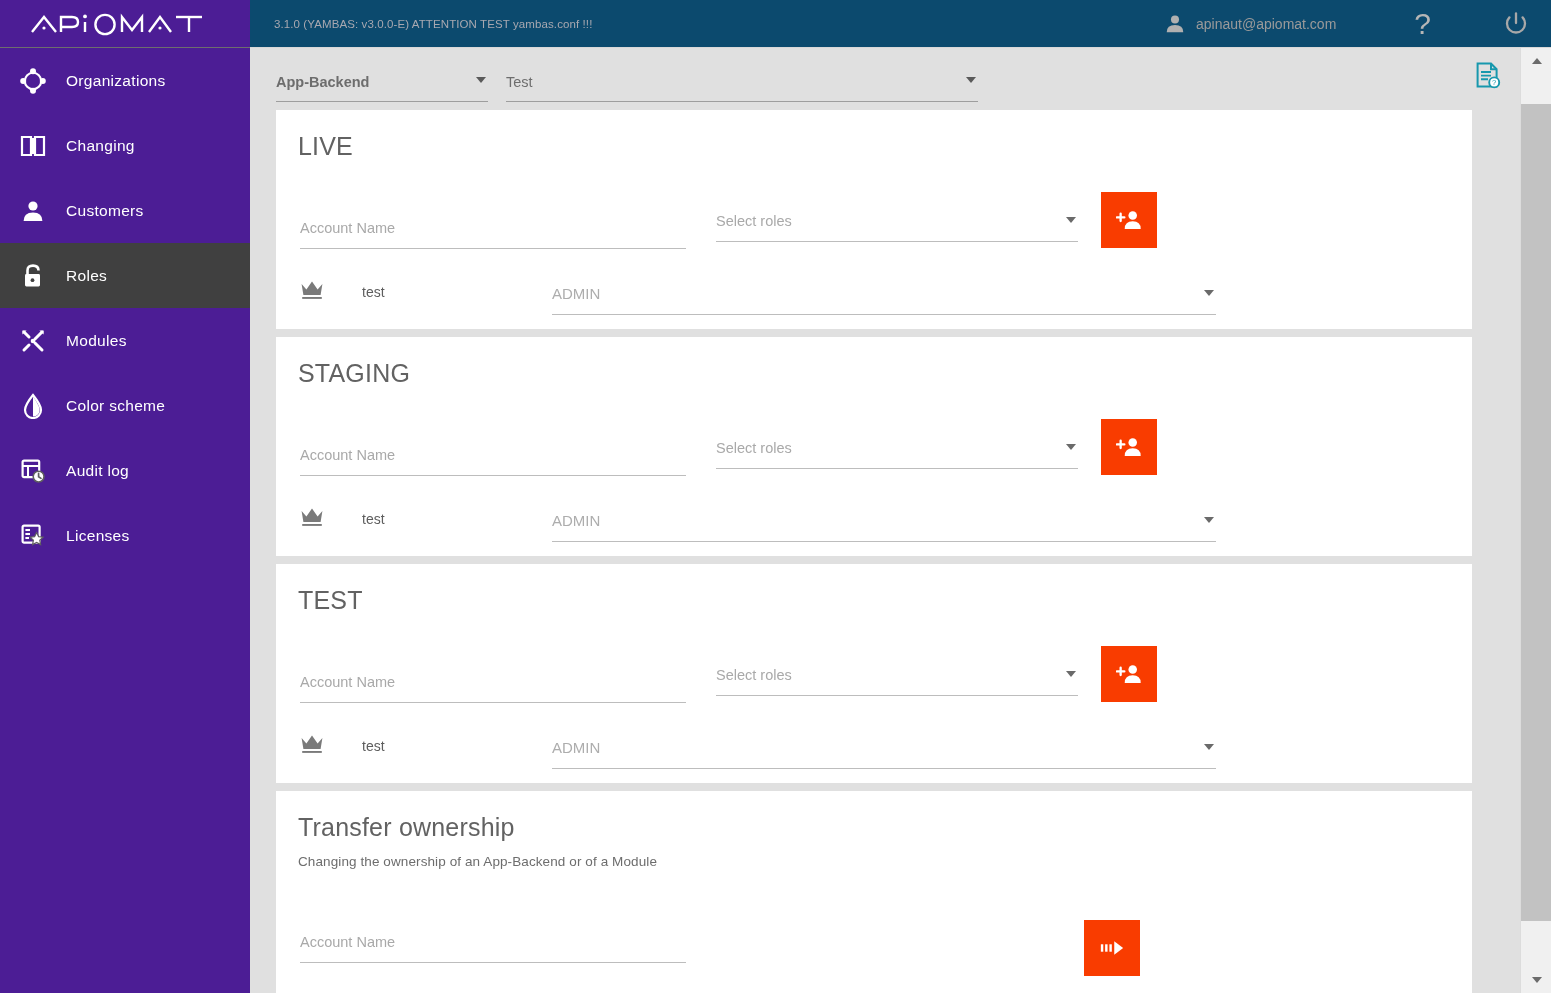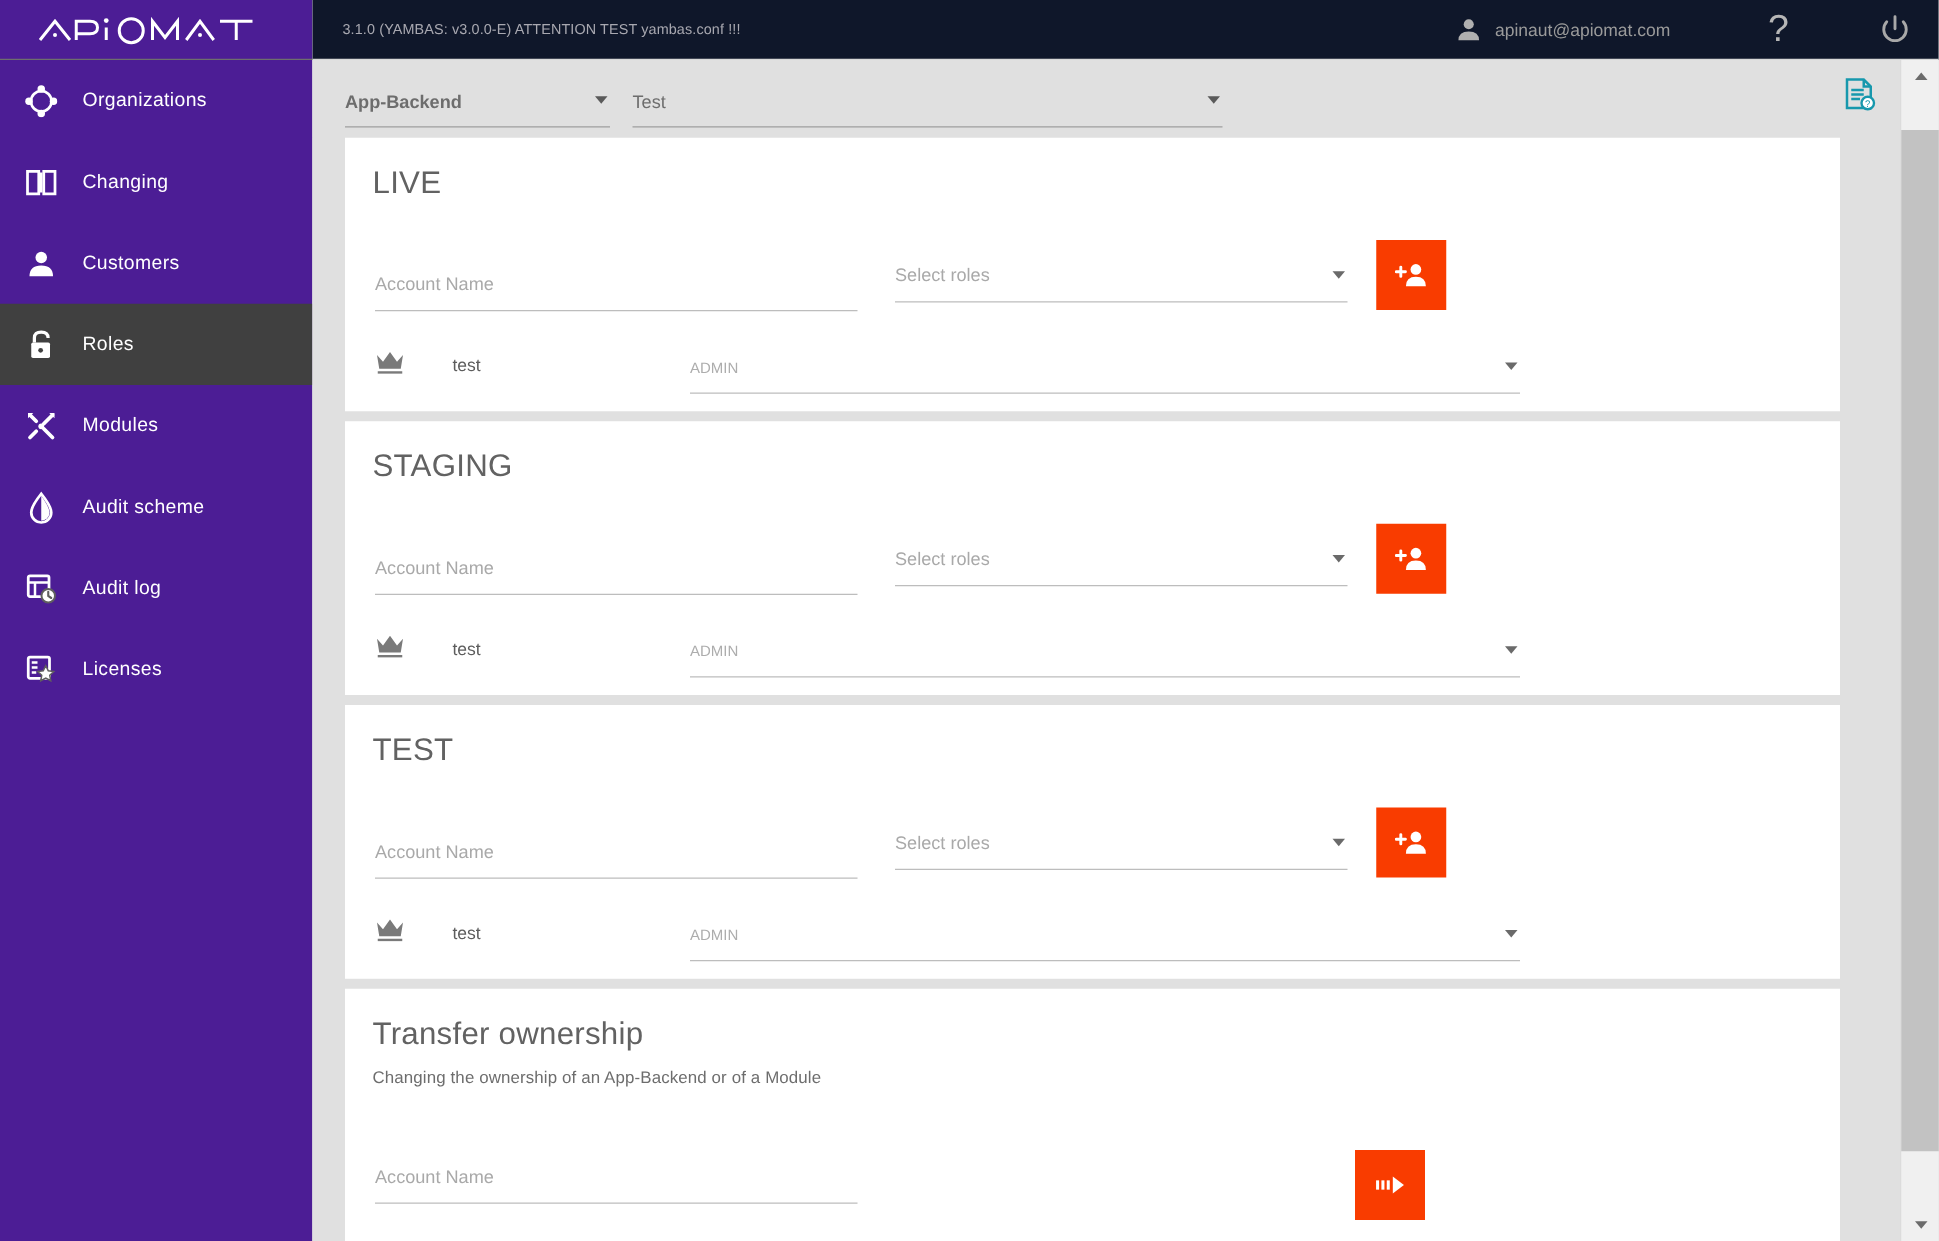--- a/index.html
+++ b/index.html
@@ -36,21 +36,21 @@
   .nav-icon svg { display: block; }
   .nav-label {
     font-size: 15.5px; color: #ffffff; letter-spacing: .3px; font-weight: 400;
   }
 
   
   .right { flex: 1; height: 993px; position: relative; background: #e0e0e0; display: flex; flex-direction: column; }
 
   
   .topbar {
-    height: 48px; min-height: 48px; background: #0f172a;
+    height: 48px; min-height: 48px; background: #0c4a6e;
     border-bottom: 1px solid #d8d8d8;
     display: flex; align-items: center; position: relative;
   }
   .version-text {
     font-size: 11.5px; color: #a8a8b0; padding-left: 24px; letter-spacing: .1px;
     white-space: nowrap;
   }
   .topbar-right {
     margin-left: auto; display: flex; align-items: center; height: 100%;
     padding-right: 22px;
@@ -137,21 +137,21 @@
   }
   .crown-cell {
     width: 64px; min-width: 64px; display: flex; align-items: flex-end;
     padding-bottom: 14px; padding-left: 2px;
   }
   .member-name {
     font-size: 14px; color: #5d5d5d; padding-bottom: 15px;
     width: 190px; min-width: 190px;
   }
   .f-role-assigned { width: 664px; margin-bottom: 0px; }
-  .f-role-assigned .fld-text { color: #adadad; font-size: 12px; }
+  .f-role-assigned .fld-text { color: #adadad; font-size: 15px; }
 
   
   .transfer-row {
     display: flex; align-items: flex-end; height: 84px; position: relative;
     margin-top: 24px;
   }
   .f-transfer-account { width: 386px; margin-left: 2px; margin-bottom: 14px; }
   .transfer-btn-wrap { margin-left: auto; margin-right: 310px; }
   .check-row {
     display: flex; align-items: center; height: 62px; padding-left: 2px;
@@ -258,21 +258,21 @@
         <span class="nav-label">Modules</span>
       </div>
 
       <div class="nav-item">
         <span class="nav-icon">
           <svg width="22" height="26" viewBox="0 0 22 26">
             <path d="M11 2 C11 2 3 12 3 17 A8 8 0 0 0 19 17 C19 12 11 2 11 2 Z" fill="none" stroke="#ffffff" stroke-width="2.2"></path>
             <path d="M11 3.6 C11 3.6 17.6 12.4 17.6 17 A6.6 6.6 0 0 1 11 23.6 Z" fill="#ffffff"></path>
           </svg>
         </span>
-        <span class="nav-label">Audit scheme</span>
+        <span class="nav-label">Color scheme</span>
       </div>
 
       <div class="nav-item">
         <span class="nav-icon">
           <svg width="26" height="26" viewBox="0 0 26 26">
             <rect x="2.6" y="2.6" width="16.6" height="16.6" rx="1.4" fill="none" stroke="#ffffff" stroke-width="2.2"></rect>
             <path d="M2.6 8 L19.2 8 M8 8 L8 19.2" stroke="#ffffff" stroke-width="2"></path>
             <circle cx="18.6" cy="18.6" r="5.4" fill="#ffffff" stroke="#5f5f5f" stroke-width="1.6"></circle>
             <path d="M18.6 15.4 L18.6 18.8 L21 20.4" stroke="#5f5f5f" stroke-width="1.7" fill="none" stroke-linecap="round"></path>
           </svg>

